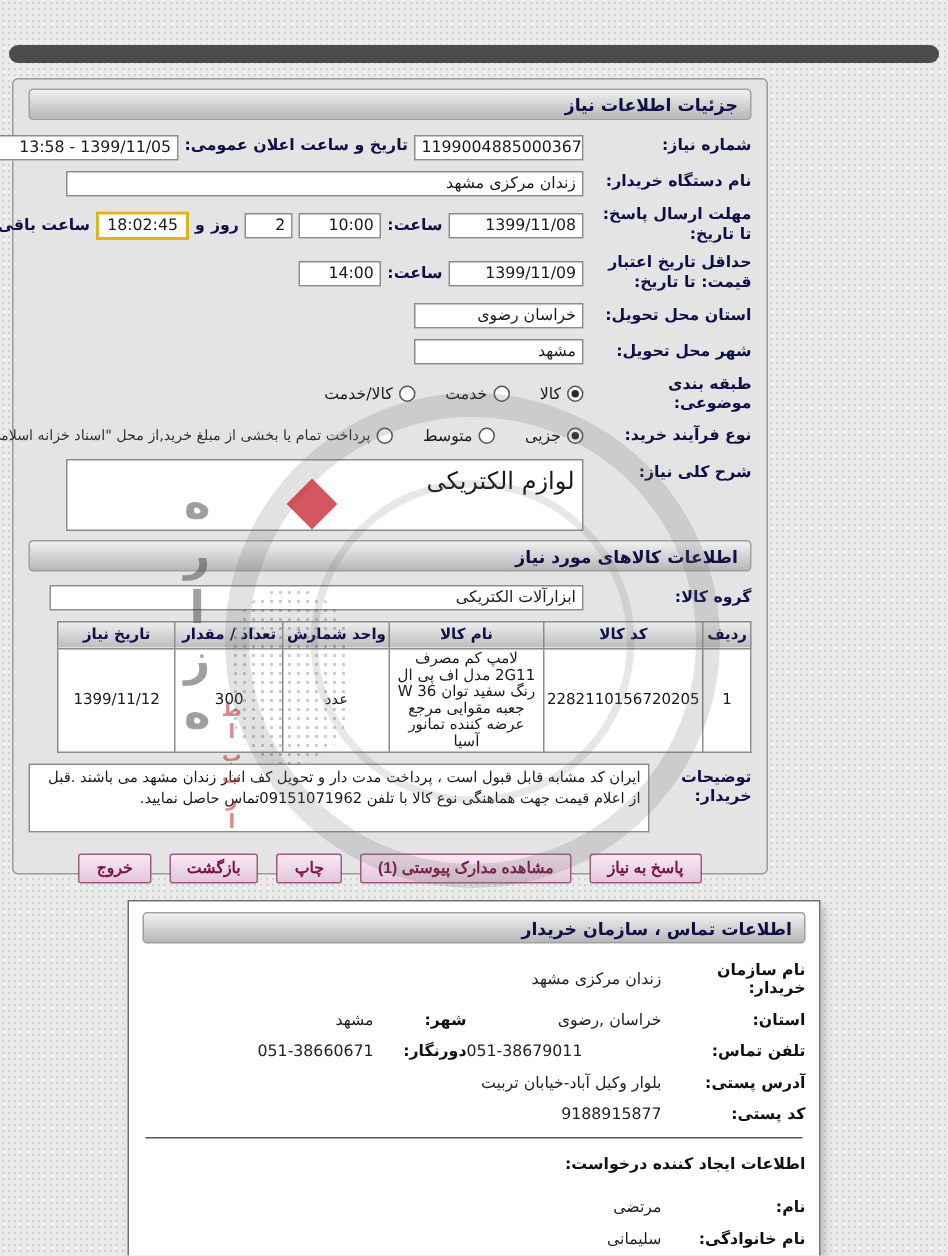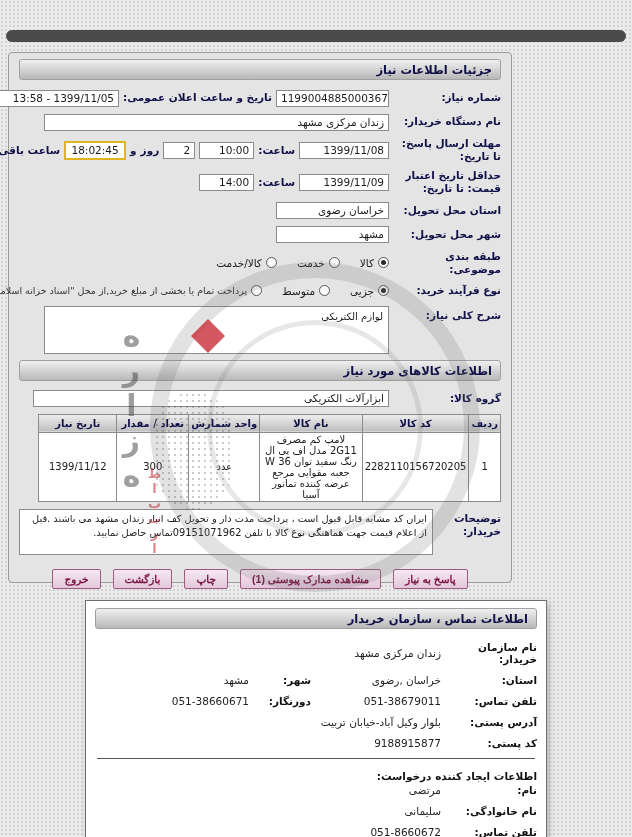--- a/index.html
+++ b/index.html
@@ -46,21 +46,21 @@
   }
   .countdown{
     height:19px;background:#fff;border:2px solid #e0b420;
     font-size:10.5px;padding:1px 4px;direction:ltr;text-align:center;flex:none;width:62px;color:#1a1a1a;
   }
   .radio{width:11px;height:11px;border:1px solid #555;border-radius:50%;background:#fdfdfd;flex:none;position:relative;display:inline-block}
   .radio.selected::after{content:"";position:absolute;inset:2px;background:#2b2b2b;border-radius:50%}
   .radio-pair{display:flex;align-items:center;gap:4px;margin-left:16px}
   .radio-lbl{font-size:10.5px;color:#1b1b1b;white-space:nowrap}
   .radio-lbl.small{font-size:9.5px;color:#333}
-  .textarea{background:#fff;border:1px solid #8b8b8b;font-size:10px;padding:2px 5px;color:#1a1a1a;line-height:1.5}
+  .textarea{background:#fff;border:1px solid #8b8b8b;font-size:16px;padding:2px 5px;color:#1a1a1a;line-height:1.5}
   .desc-area{height:48px;flex:1;margin-left:25px}
   .notes-area{height:46px;flex:1;font-size:9.8px}
 
   table{width:96%;border-collapse:collapse;margin:1px 0 7px;background:#fff}
   th,td{border:1px solid #8b8b8b;font-size:10px;padding:1px 2px;text-align:center;vertical-align:middle}
   th{background:linear-gradient(#eeeeee,#bebebe);color:#101048;height:18px;white-space:nowrap}
   td{height:32px;color:#1a1a1a}
   td.ltr{direction:ltr}
   .col-idx{width:30px}.col-code{width:104px}.col-unit{width:60px}.col-qty{width:72px}.col-date{width:78px}
 
@@ -75,23 +75,23 @@
     position:absolute;left:85px;top:600px;width:462px;height:260px;
     background:#fff;border:1px solid #6f6f6f;box-shadow:2px 3px 6px rgba(0,0,0,.25);
     padding:7px 9px;direction:rtl;z-index:2;
   }
   .contact-panel .section-header{margin-bottom:12px}
   .c-row{display:flex;align-items:center;margin-bottom:9px;font-size:10.5px}
   .c-lbl{width:96px;flex:none;font-weight:bold;color:#111}
   .c-lbl2{width:62px;flex:none;font-weight:bold;color:#111}
   .c-val{color:#222}
   .c-val.w130{width:130px;flex:none}
-  .c-val.ltr{direction:ltr;text-align:right}
+  .c-val.ltr{direction:ltr;}
   .c-hr{border:none;border-top:1px solid #555;margin:2px 2px 11px}
-  .c-section{font-weight:bold;font-size:10.5px;color:#111;margin-bottom:2px}
+  .c-section{font-weight:bold;font-size:10.5px;color:#111;margin-bottom:17px}
 
   
   .wm{position:absolute;pointer-events:none;z-index:3}
   .wm-ring1{left:150px;top:262px;width:330px;height:330px;border:16px solid rgba(110,110,110,.20);border-radius:50%}
   .wm-ring2{left:207px;top:320px;width:216px;height:216px;border:5px solid rgba(110,110,110,.17);border-radius:50%}
   .wm-word1{left:116px;top:318px;writing-mode:vertical-rl;text-orientation:upright;
     font-size:30px;font-weight:bold;color:rgba(70,70,70,.52);line-height:1}
   .wm-word2{left:148px;top:466px;writing-mode:vertical-rl;text-orientation:upright;
     font-size:13px;font-weight:bold;color:rgba(190,40,50,.55);line-height:1}
   .wm-diamond{left:196px;top:324px;width:24px;height:24px;background:rgba(200,40,50,.78);transform:rotate(45deg)}

